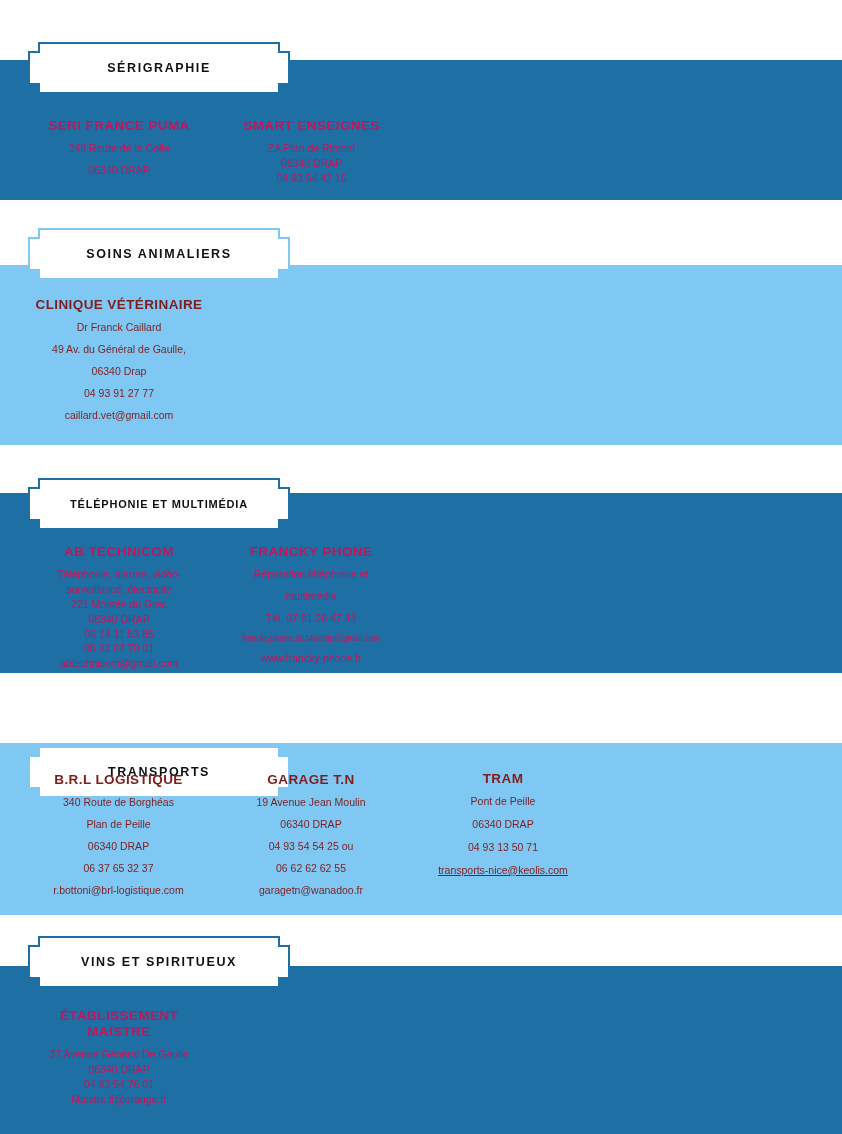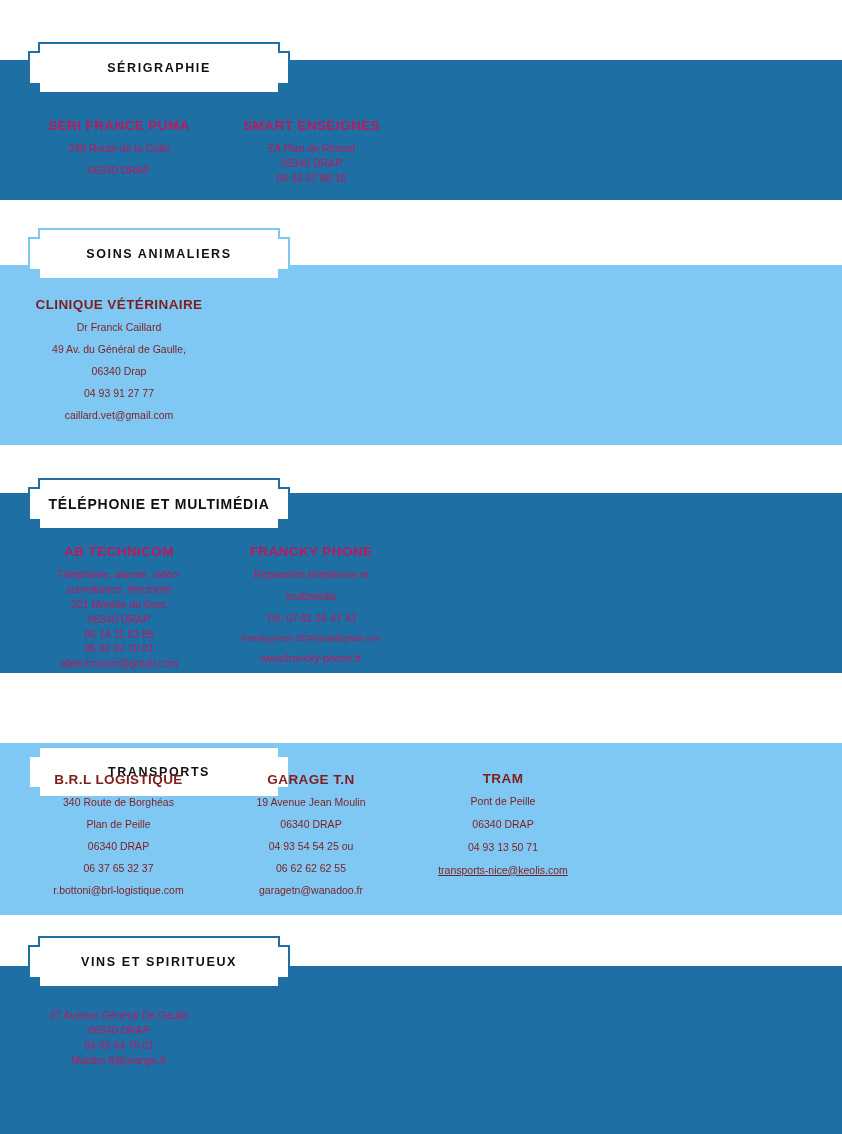--- a/index.html
+++ b/index.html
@@ -86,21 +86,21 @@
     <div class="cols on-dark">
       <div class="col" style="left:40px;top:118px;width:158px;">
         <p class="name">SERI FRANCE PUMA</p>
         <p class="line sp">248 Route de la Colle</p>
         <p class="line">06340 DRAP</p>
       </div>
       <div class="col" style="left:234px;top:118px;width:155px;">
         <p class="name">SMART ENSEIGNES</p>
         <p class="line">ZA Plan de Rimont</p>
         <p class="line">06340 DRAP</p>
-        <p class="line">04 93 67 88 16</p>
+        <p class="line">04 93 54 42 16</p>
       </div>
     </div>
   </div>
 
   <div class="section">
     <div class="band" style="top:265px;height:180px;background:#80C8F4;"></div>
 
     <div class="badge-wrap" style="top:228px;--accent:#80C8F4;">
       <div class="badge">
         <div class="frame"></div>
@@ -127,21 +127,21 @@
   <div class="section">
     <div class="band" style="top:493px;height:180px;background:#1E6FA4;"></div>
 
     <div class="badge-wrap" style="top:478px;--accent:#1E6FA4;">
       <div class="badge">
         <div class="frame"></div>
         <div class="tab-l"></div>
         <div class="tab-r"></div>
         <div class="masker-l"></div>
         <div class="masker-r"></div>
-        <div class="badge-title" style="font-size:14px;letter-spacing:.8px;">TÉLÉPHONIE ET MULTIMÉDIA</div>
+        <div class="badge-title" style="font-size:11px;letter-spacing:.8px;">TÉLÉPHONIE ET MULTIMÉDIA</div>
       </div>
     </div>
 
     <div class="cols on-dark">
       <div class="col" style="left:40px;top:544px;width:158px;">
         <p class="name">AB TECHNICOM</p>
         <p class="line">Téléphonie, alarme, vidéo-</p>
         <p class="line">surveillance, électricité</p>
         <p class="line">221 Montée du Grec</p>
         <p class="line">06340 DRAP</p>
@@ -210,20 +210,22 @@
         <div class="tab-l"></div>
         <div class="tab-r"></div>
         <div class="masker-l"></div>
         <div class="masker-r"></div>
         <div class="badge-title">VINS ET SPIRITUEUX</div>
       </div>
     </div>
 
     <div class="cols on-dark">
       <div class="col" style="left:30px;top:1008px;width:178px;">
+        <p class="name" style="white-space:pre-line;">ÉTABLISSEMENT
+MAÏSTRE</p>
         <p class="line">37 Avenue Général De Gaulle</p>
         <p class="line">06340 DRAP</p>
         <p class="line">04 93 54 76 01</p>
         <p class="line">Maistre.fl@orange.fr</p>
       </div>
     </div>
   </div>
 
 </div>
 

